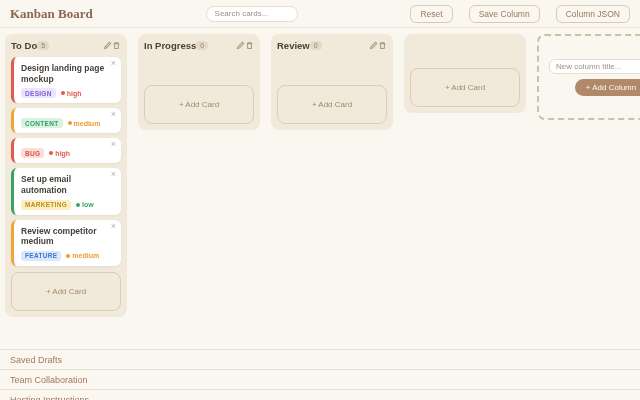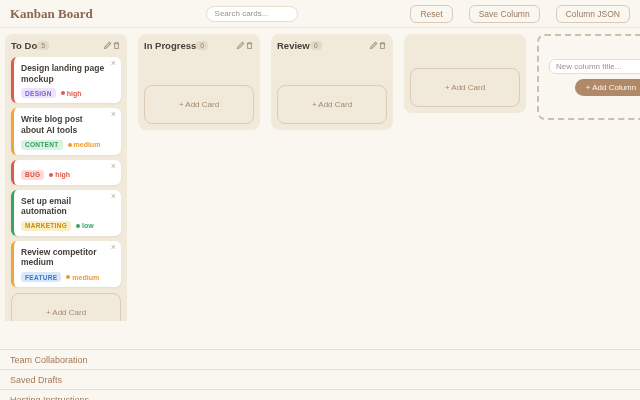--- a/index.html
+++ b/index.html
@@ -143,21 +143,20 @@
       <span class="card-label" style="background: rgb(236, 228, 252); color: rgb(123, 95, 208);">DESIGN</span>
       <span class="card-priority" style="color: rgb(224, 90, 78);">
         <span class="pdot" style="background: rgb(224, 90, 78);"></span>
         <span class="ptext">high</span>
       </span>
     </div>
   </div>
 
   <div class="card" style="border-left-color: rgb(240, 164, 58);">
     <span class="card-close">×</span>
-    <div class="card-title">Write blog post about AI tools</div>
     <div class="card-meta">
       <span class="card-label" style="background: rgb(217, 242, 226); color: rgb(47, 158, 98);">CONTENT</span>
       <span class="card-priority" style="color: rgb(240, 154, 46);">
         <span class="pdot" style="background: rgb(240, 154, 46);"></span>
         <span class="ptext">medium</span>
       </span>
     </div>
   </div>
 
   <div class="card" style="border-left-color: rgb(224, 90, 78);">
@@ -242,16 +241,16 @@
     <div class="cards empty"></div>
     <button class="add-card">+ Add Card</button>
   </section>
 <div class="new-column">
     <input class="new-col-input" type="text" placeholder="New column title..." style="">
     <button class="add-column">+ Add Column</button>
   </div>
 </main>
 
 <div class="sections">
+  <div class="section-row">Saved Drafts</div>
   <div class="section-row">Team Collaboration</div>
-  <div class="section-row">Saved Drafts</div>
   <div class="section-row">Hosting Instructions</div>
 </div>
 
 </body></html>

